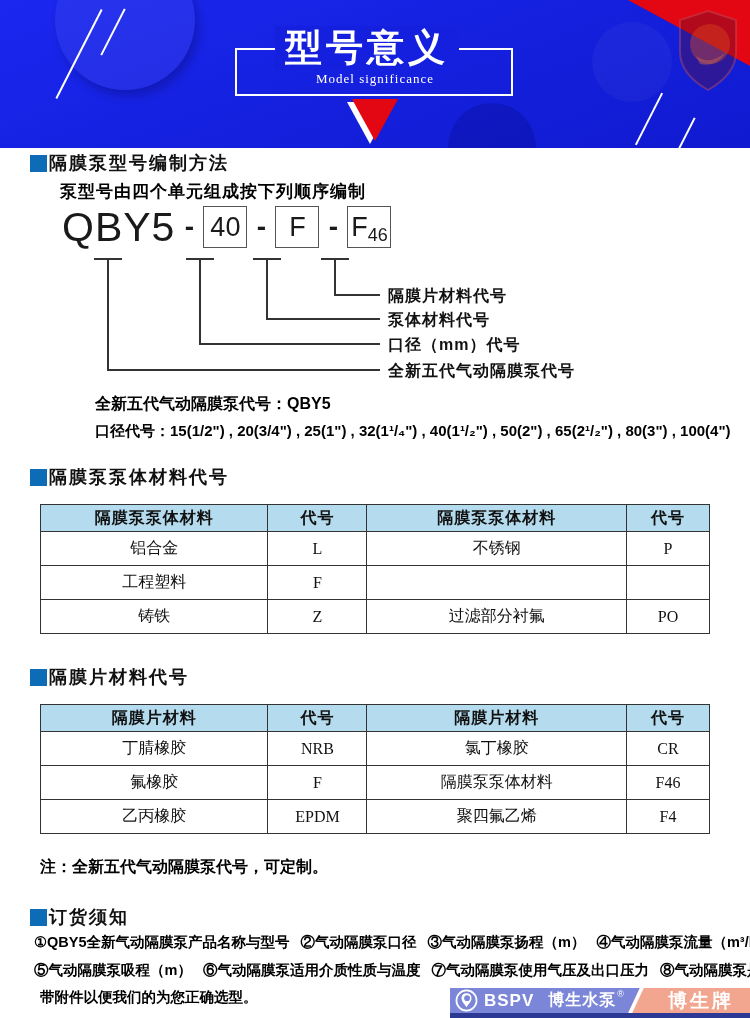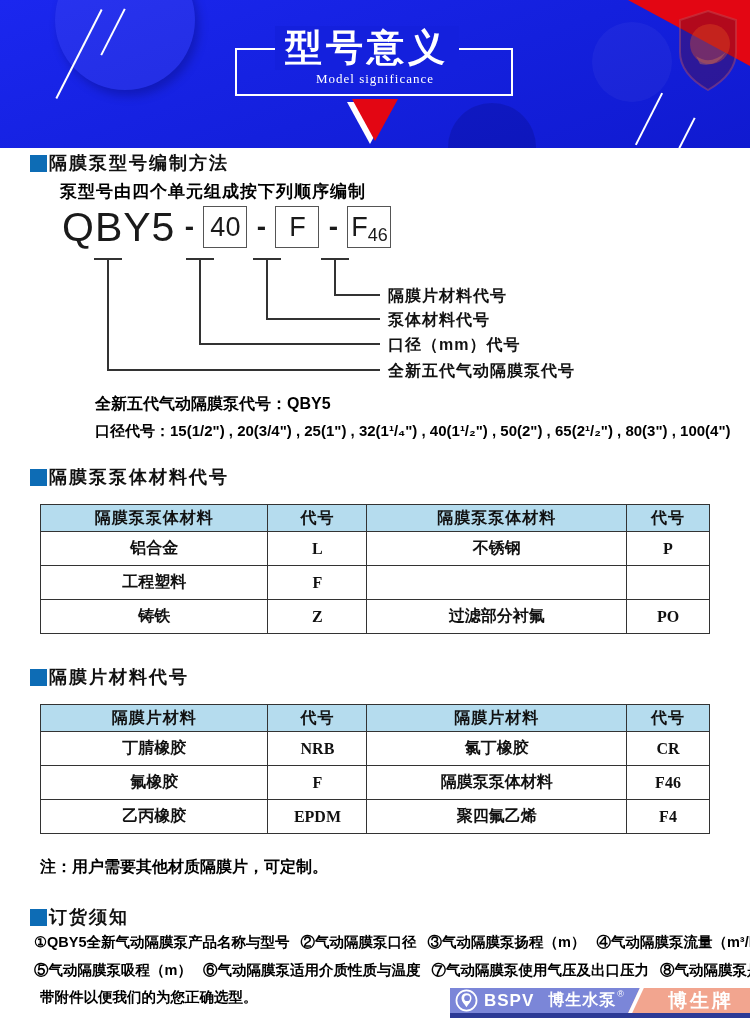--- a/index.html
+++ b/index.html
@@ -60,21 +60,21 @@
   .co-v { width:2px; top:258px; }
   .co-h { height:2px; }
   .co-label { position:absolute; left:388px; font-size:16px; font-weight:600; color:#111; letter-spacing:1px; }
 
   
   .mat-table { position:absolute; left:40px; width:670px; border-collapse:collapse; table-layout:fixed;
                font-family:"Liberation Serif", serif; color:#111; }
   .t1 { top:504px; } .t2 { top:704px; }
   .mat-table th, .mat-table td { border:1px solid #333; text-align:center; font-size:16px; }
   .mat-table th { background:#b5dcee; height:27px; font-weight:600; letter-spacing:1px; }
-  .mat-table td { height:34px; font-weight:bold;margin-left:45px; }
+  .mat-table td { height:34px; font-weight:normal;margin-left:45px; }
   .mat-table col:nth-child(1){ width:34%; } .mat-table col:nth-child(2){ width:14.8%; }
   .mat-table col:nth-child(3){ width:38.8%; } .mat-table col:nth-child(4){ width:12.4%; }
 
   
   .logo-bar { position:absolute; left:450px; top:988px; width:300px; height:25px; background:#7b86d8; overflow:hidden; }
   .logo-emblem { position:absolute; left:5px; top:1px; }
   .brand { position:absolute; left:34px; top:0; height:25px; display:flex; align-items:center; color:#fff; }
   .brand-en { font-size:17px; font-weight:bold; letter-spacing:1px; }
   .brand-cn { font-size:16px; font-weight:bold; margin-left:14px; letter-spacing:1px; }
   .brand-reg { font-size:9px; vertical-align:top; position:relative; top:-7px; margin-left:1px; }
@@ -223,21 +223,21 @@
         <td>F46</td>
       </tr>
       <tr>
         <td>乙丙橡胶</td>
         <td>EPDM</td>
         <td>聚四氟乙烯</td>
         <td>F4</td>
       </tr>
     </tbody>
   </table>
-  <p class="txt note-line">注：用户需要其他材质隔膜片，可定制。</p>
+  <p class="txt note-line">注：全新五代气动隔膜泵代号，可定制。</p>
 
   <div class="sec-head sh4">
     <span class="bullet"></span>
     <h2>订货须知</h2>
   </div>
   <p class="txt order-line ol1">①QBY5全新气动隔膜泵产品名称与型号 ②气动隔膜泵口径 ③气动隔膜泵扬程（m） ④气动隔膜泵流量（m³/h）</p>
   <p class="txt order-line ol2">⑤气动隔膜泵吸程（m） ⑥气动隔膜泵适用介质性质与温度 ⑦气动隔膜泵使用气压及出口压力 ⑧气动隔膜泵是否</p>
   <p class="txt order-line ol3">带附件以便我们的为您正确选型。</p>
 
   <footer>

